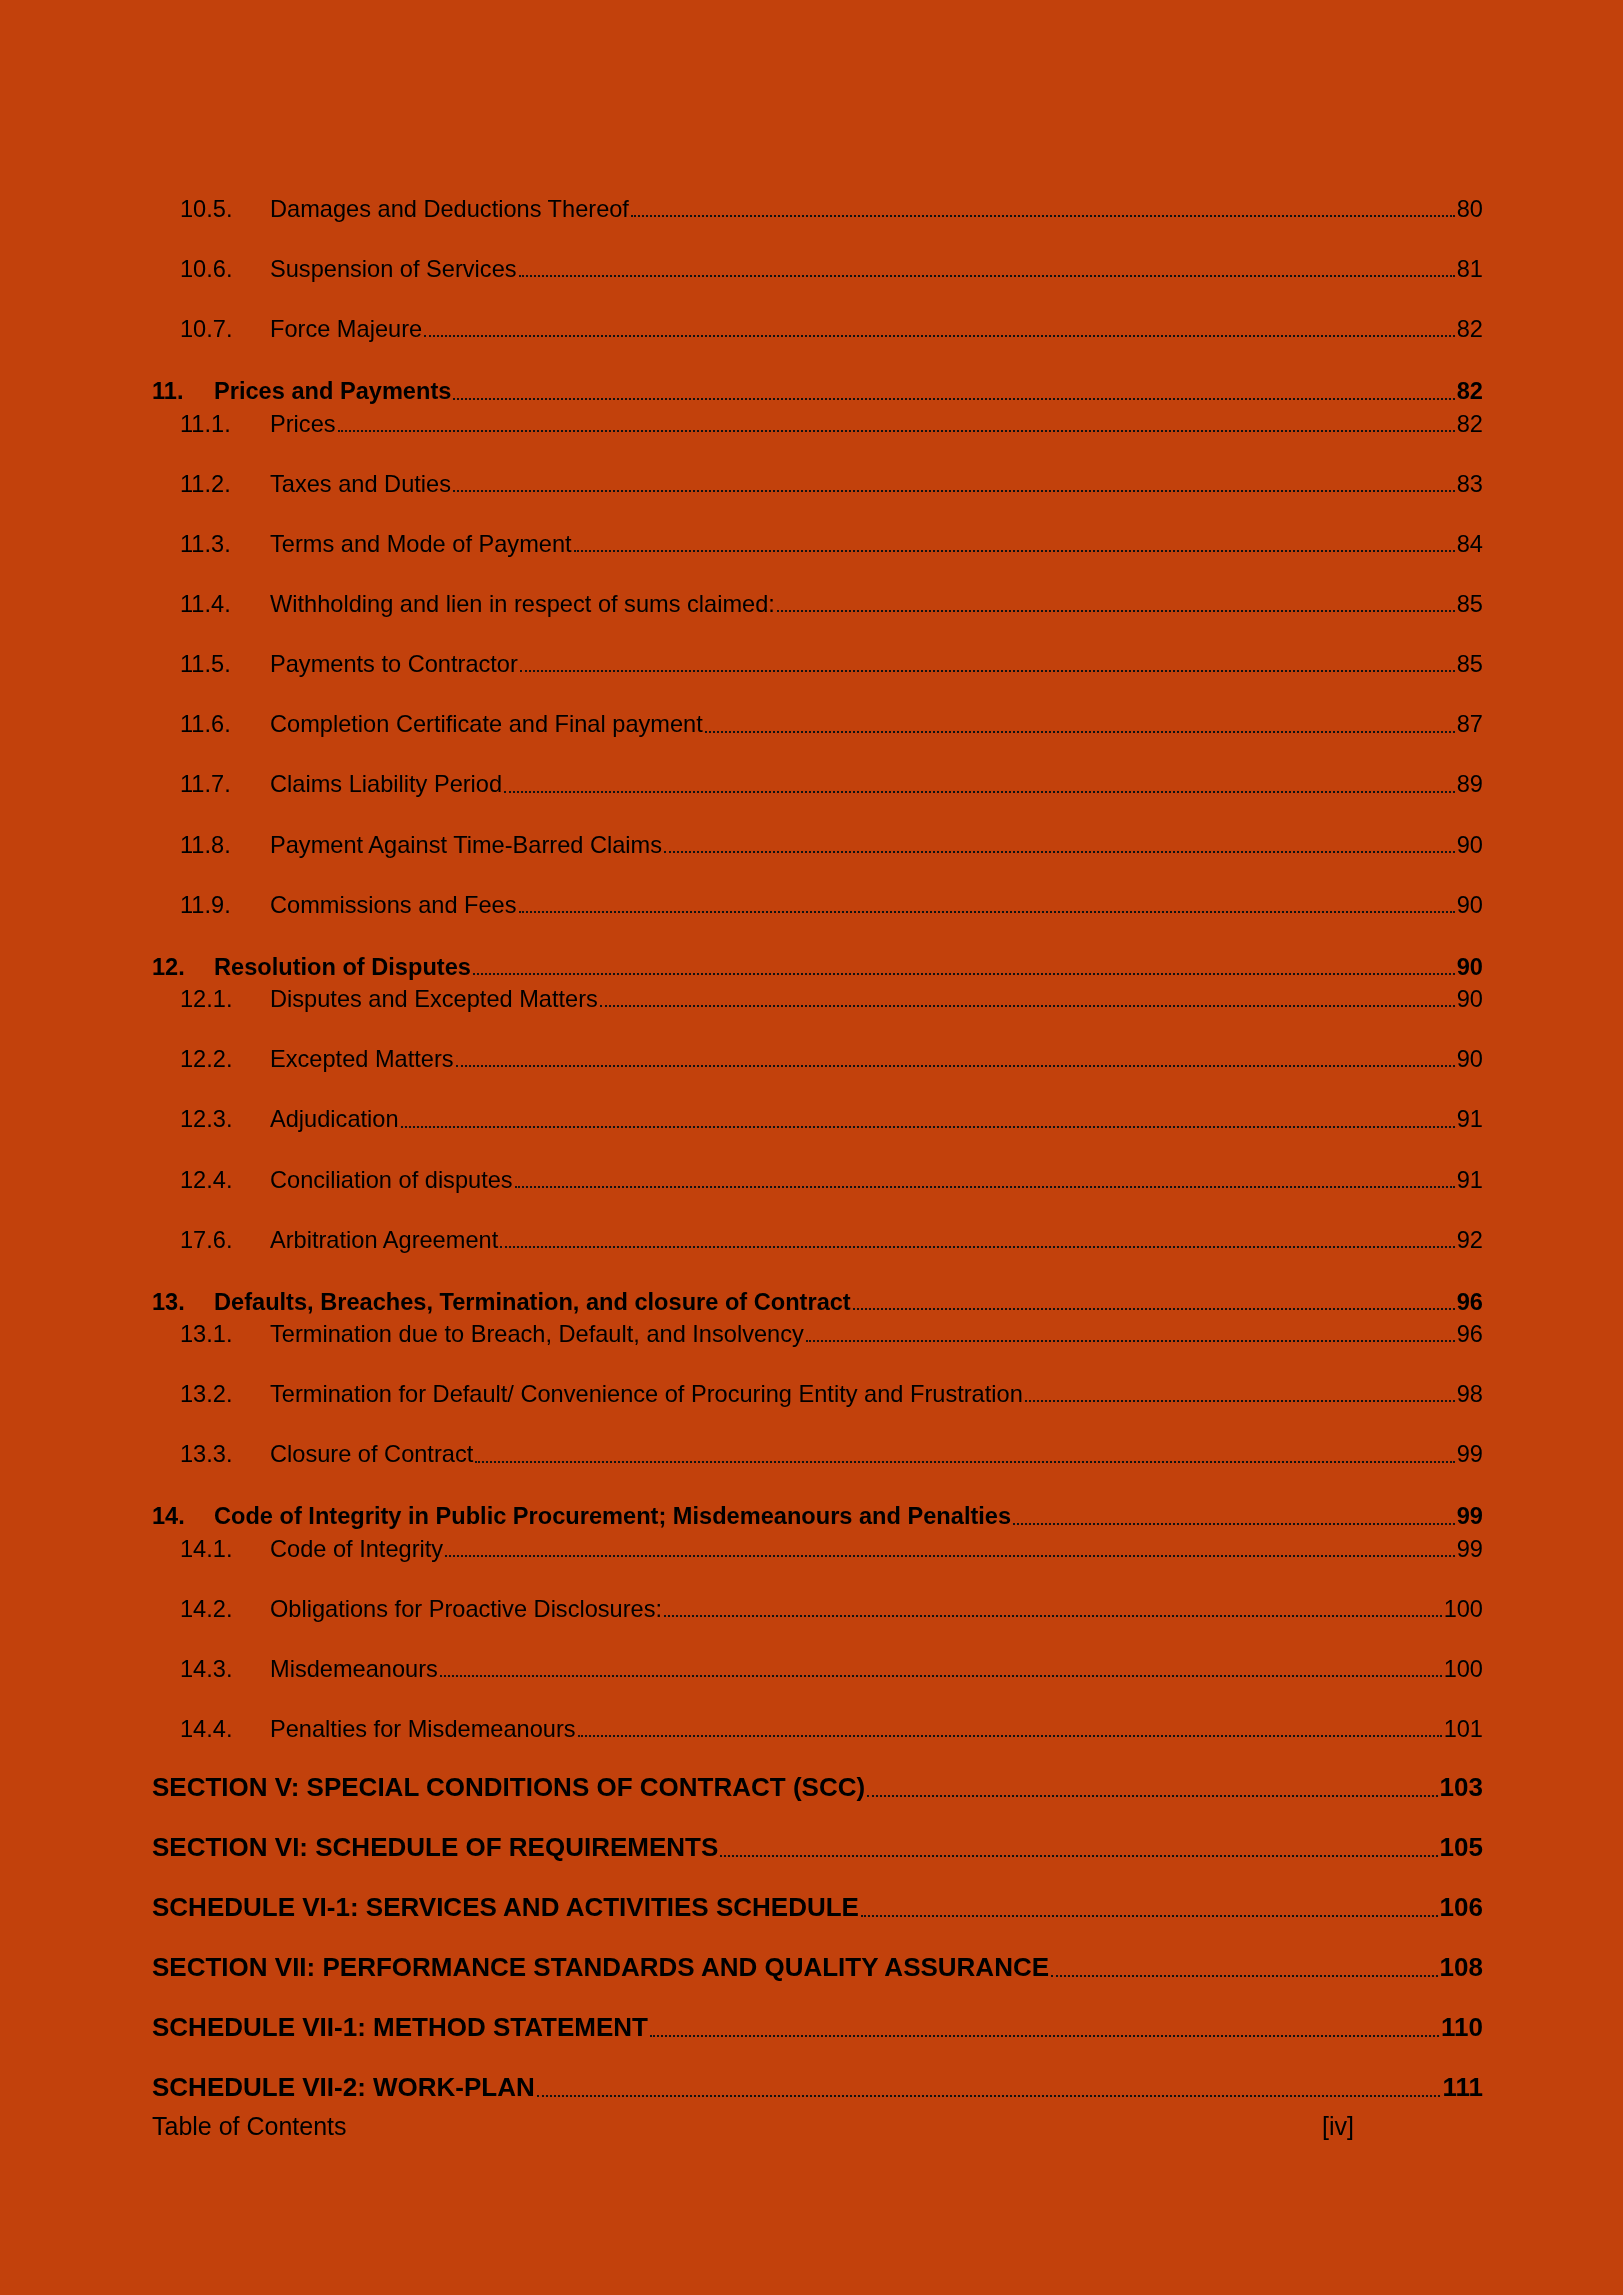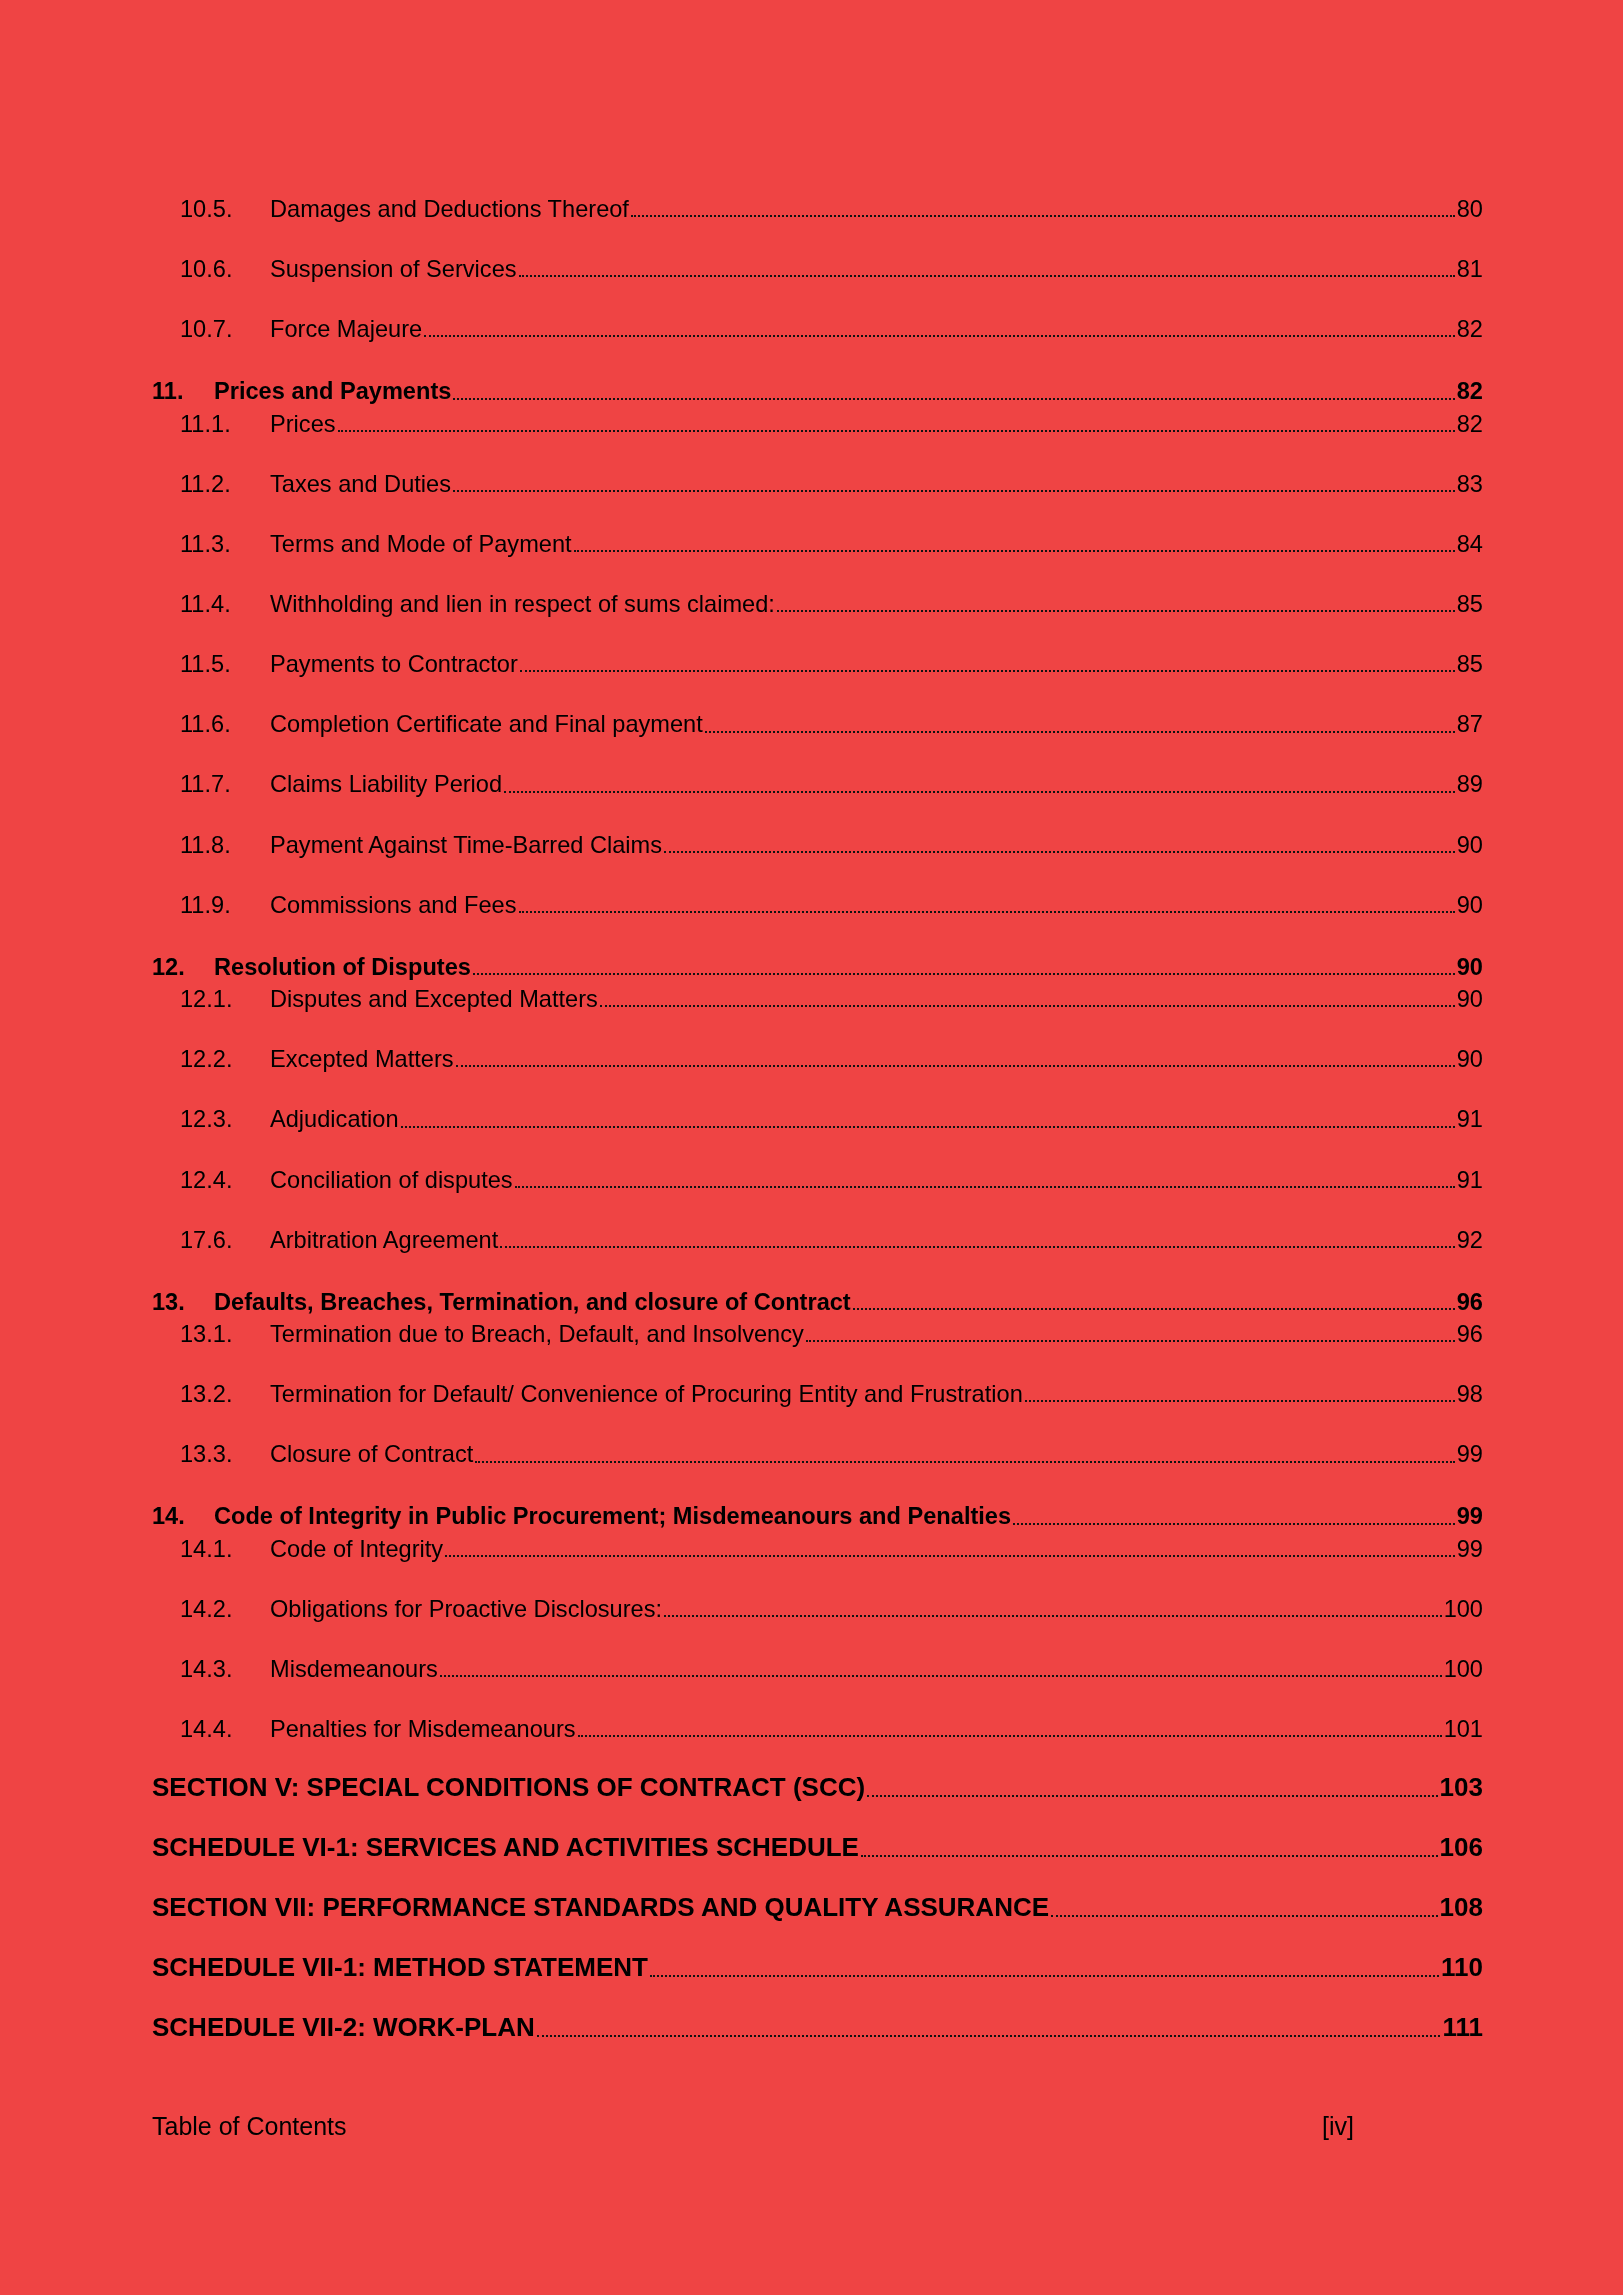--- a/index.html
+++ b/index.html
@@ -13,21 +13,21 @@
     font-family: "Liberation Sans", sans-serif;
     color: #000000;
     position: relative;
     overflow: hidden;
   }
   .page {
     position: absolute;
     top: 0; left: 0;
     width: 1623px;
     height: 2295px;
-    background: #ef4444;
+    background: #c2410c;
   }
   .content {
     position: absolute;
     top: 196px;
     left: 152px;
     right: 140px;
   }
   .entry {
     display: flex;
     align-items: flex-end;
@@ -264,20 +264,25 @@
         <div class="entry sub">
           <span class="num">14.4.</span>
           <span class="label">Penalties for Misdemeanours</span>
           <span class="dots"></span>
           <span class="page-num">101</span>
         </div>
         <div class="entry section">
           <span class="label">SECTION V: SPECIAL CONDITIONS OF CONTRACT (SCC)</span>
           <span class="dots"></span>
           <span class="page-num">103</span>
+        </div>
+        <div class="entry section">
+          <span class="label">SECTION VI: SCHEDULE OF REQUIREMENTS</span>
+          <span class="dots"></span>
+          <span class="page-num">105</span>
         </div>
         <div class="entry section">
           <span class="label">SCHEDULE VI-1: SERVICES AND ACTIVITIES SCHEDULE</span>
           <span class="dots"></span>
           <span class="page-num">106</span>
         </div>
         <div class="entry section">
           <span class="label">SECTION VII: PERFORMANCE STANDARDS AND QUALITY ASSURANCE</span>
           <span class="dots"></span>
           <span class="page-num">108</span>

